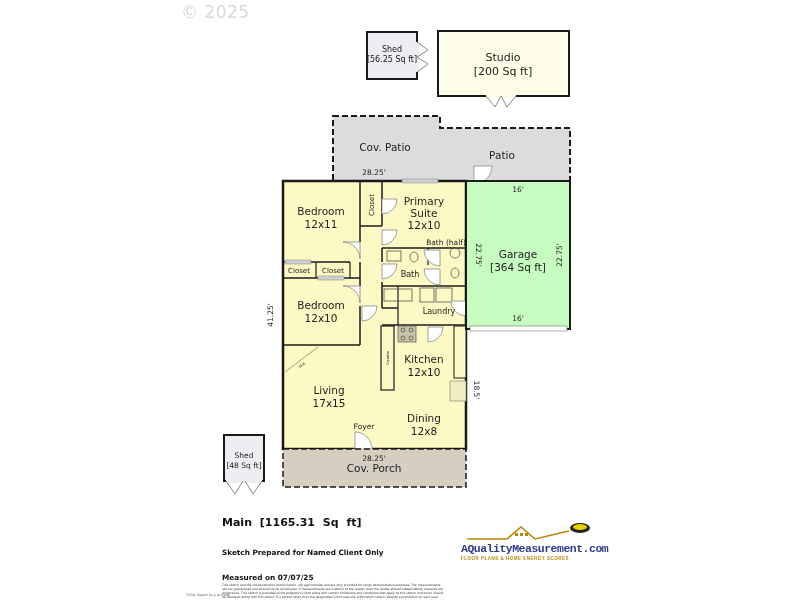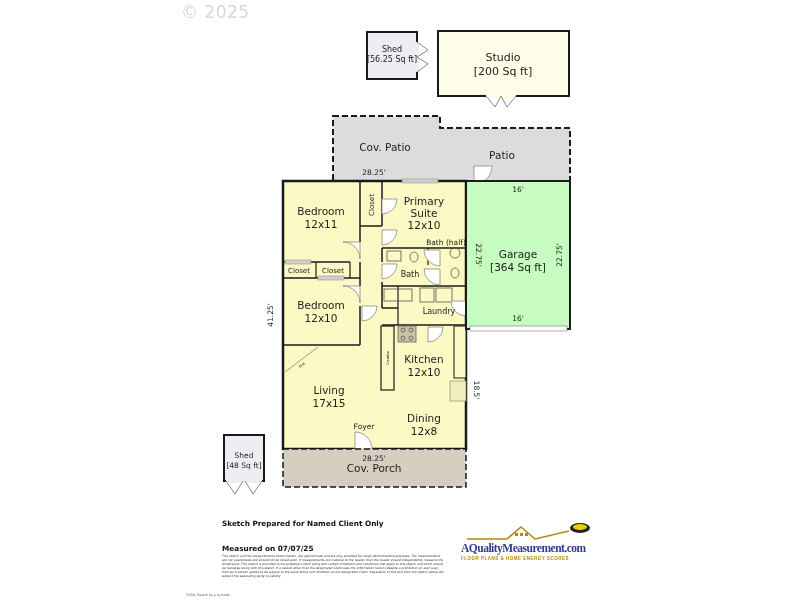--- a/index.html
+++ b/index.html
@@ -2,26 +2,26 @@
 <html><head>
 <meta charset="utf-8">
 <style>
   html, body { margin: 0; padding: 0; background: #ffffff; }
   body { width: 800px; height: 600px; position: relative; overflow: hidden; font-family: "DejaVu Sans", sans-serif; }
   #plan { position: absolute; left: 0; top: 0; width: 800px; height: 600px; }
   .lbl { font-family: "DejaVu Sans", sans-serif; fill: #222; }
   .copyright { position: absolute; left: 181px; top: 2px; font-family: "DejaVu Sans", sans-serif; font-size: 17px; color: #d8d8d8; letter-spacing: 0.5px; }
   .footer { position: absolute; left: 222px; top: 516px; width: 230px; }
   .footer .main-title { font-family: "DejaVu Sans", sans-serif; font-weight: bold; font-size: 11px; color: #111; word-spacing: 4px; }
-  .footer .sub { font-family: "DejaVu Sans", sans-serif; font-weight: bold; font-size: 7.3px; color: #111; line-height: 9px; margin-top: 3px; }
+  .footer .sub { font-family: "DejaVu Sans", sans-serif; font-weight: bold; font-size: 7.3px; color: #111; line-height: 9px; margin-top: 19px; }
   .footer .sub2 { margin-top: 16px; }
   .footer .disclaimer { font-family: "DejaVu Sans", sans-serif; font-style: italic; font-size: 3px; line-height: 4px; color: #333; margin-top: 1px; width: 222px; }
   .tiny-note { position: absolute; left: 186px; top: 593px; font-family: "DejaVu Sans", sans-serif; font-size: 3.2px; color: #555; }
   .logo { position: absolute; left: 459px; top: 519px; width: 135px; height: 50px; }
-  .logo .url { position: absolute; left: 2px; top: 23px; font-family: Liberation Serif, serif; font-size: 11.5px; color: #2f3b8f; letter-spacing: -0.5px; font-weight: bold; }
+  .logo .url { position: absolute; left: 2px; top: 23px; font-family: Liberation Mono, monospace; font-size: 11.5px; color: #2f3b8f; letter-spacing: -0.5px; font-weight: bold; }
   .logo .tag { position: absolute; left: 2px; top: 37px; font-family: "Liberation Sans", sans-serif; font-size: 4.5px; color: #b8860b; letter-spacing: 0.5px; font-weight: bold; }
 </style>
 </head>
 <body>
 
 <svg id="plan" viewBox="0 0 800 600" xmlns="http://www.w3.org/2000/svg">
 
   <g>
     <path d="M333,116 L440,116 L440,128 L570,128 L570,181 L333,181 Z" fill="#dcdcdc" stroke="#1a1a1a" stroke-width="2" stroke-dasharray="6,3"></path>
   </g>
@@ -170,20 +170,24 @@
   <text class="lbl" x="374" y="461" font-size="7.5" text-anchor="middle">28.25'</text>
   <text class="lbl" x="374" y="472" font-size="10.5" text-anchor="middle">Cov. Porch</text>
 
   <text class="lbl" x="244" y="458" font-size="7.5" text-anchor="middle">Shed</text>
   <text class="lbl" x="244" y="468" font-size="7.5" text-anchor="middle">[48 Sq ft]</text>
 </svg>
 
 <div class="copyright">© 2025</div>
 
 <div class="footer">
+  <div class="main-title">
+    <span>Main</span>
+    <span>[1165.31 Sq ft]</span>
+  </div>
   <div class="sub">Sketch Prepared for Named Client Only</div>
   <div class="sub sub2">Measured on 07/07/25</div>
   <div class="disclaimer">This sketch and the measurements shown herein, are approximate and are only provided for rough demonstrative purposes. The measurements are not guaranteed and should not be relied upon. If measurements are material to the reader, then the reader should independently measure the dimensions. This sketch is provided to the property's client along with certain limitations and conditions that apply to this sketch and which should be reviewed along with this sketch. If a person other than the designated Client uses the information herein (despite a prohibition on such use), then such person agrees to be subject to the same terms and limitation as the designated Client. Separation of this text from the sketch above will subject the separating party to liability.</div>
 </div>
 
 <div class="logo">
   <svg width="135" height="24" style="position:absolute;left:0;top:0">
     <path d="M8,20 L48,20 L62,8 L76,20 L110,12" fill="none" stroke="#b8860b" stroke-width="1.6"></path>
     <rect x="56" y="14" width="3" height="3" fill="#b8860b"></rect>
     <rect x="61" y="14" width="3" height="3" fill="#b8860b"></rect>

